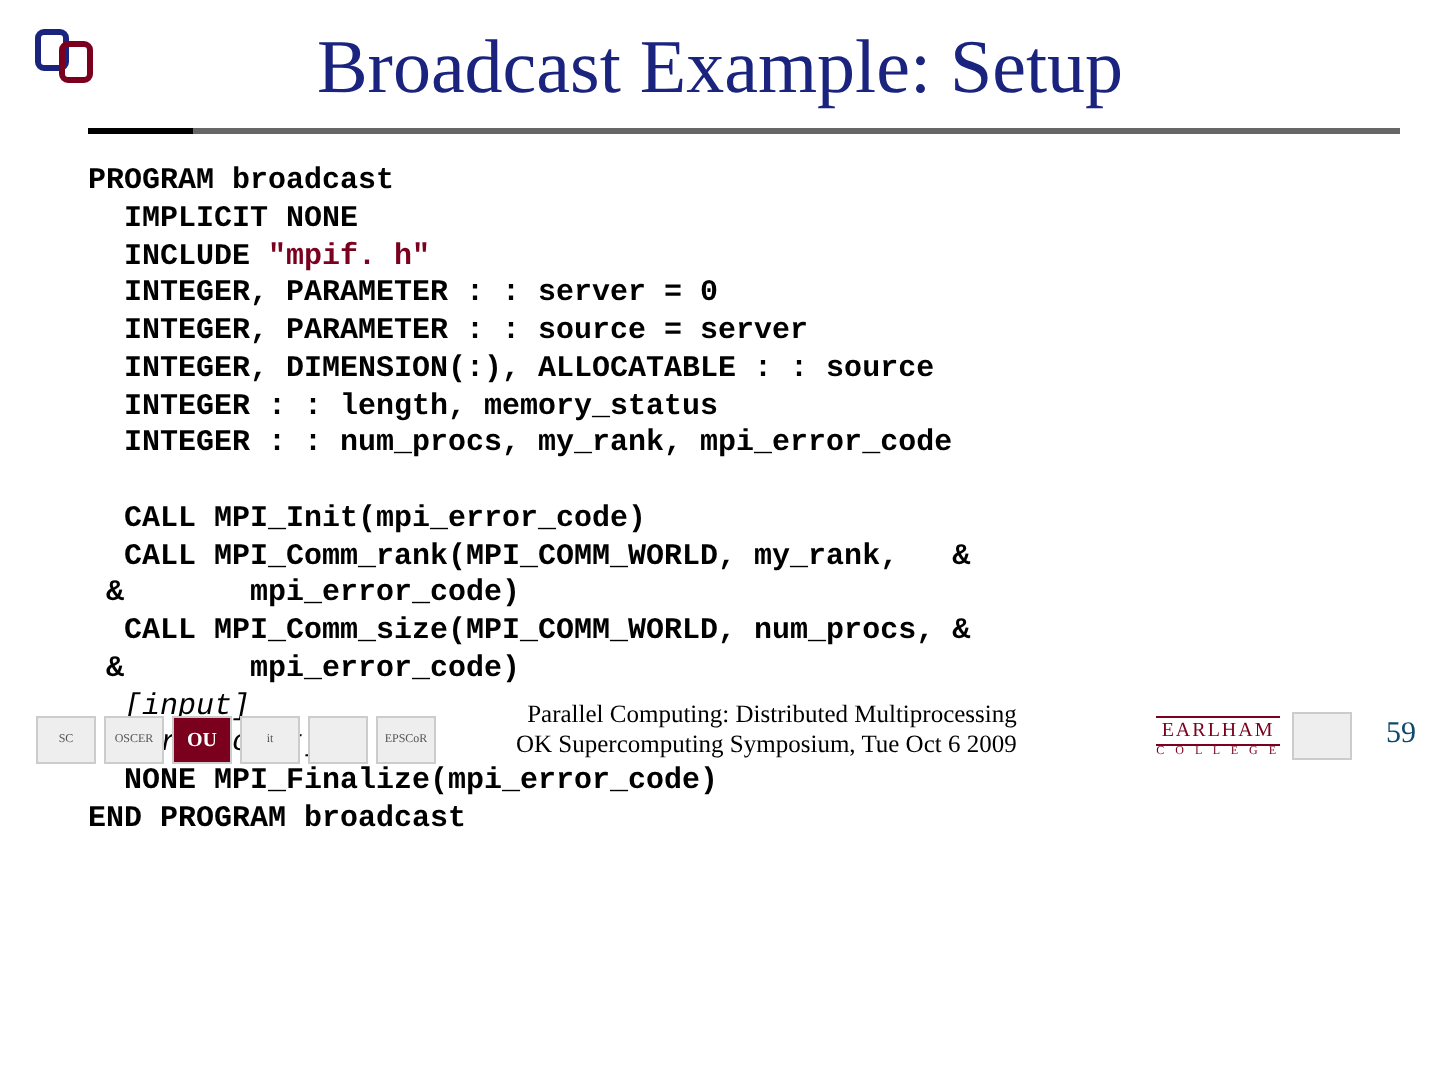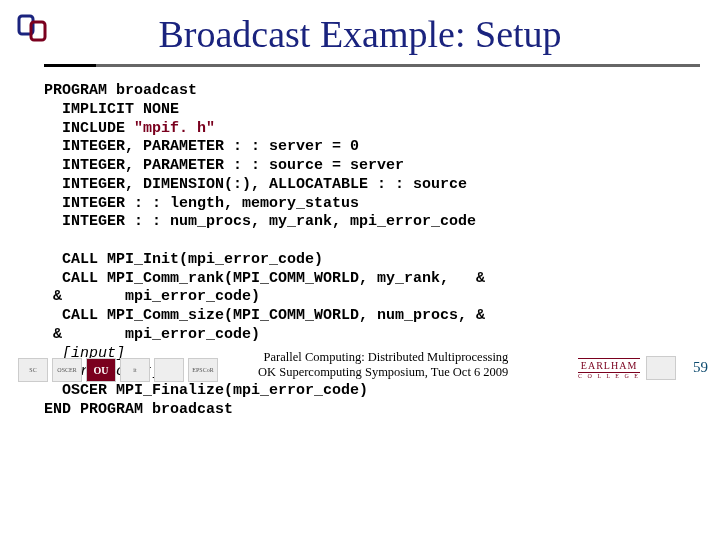--- a/index.html
+++ b/index.html
@@ -146,21 +146,21 @@
 <span>  INTEGER : : length, memory_status</span>
 <span>  INTEGER : : num_procs, my_rank, mpi_error_code</span>
 
 <span>  CALL MPI_Init(mpi_error_code)</span>
 <span>  CALL MPI_Comm_rank(MPI_COMM_WORLD, my_rank,   &amp;</span>
 <span> &amp;       mpi_error_code)</span>
 <span>  CALL MPI_Comm_size(MPI_COMM_WORLD, num_procs, &amp;</span>
 <span> &amp;       mpi_error_code)</span>
   <span class="placeholder">[input]</span>
   <span class="placeholder">[broadcast]</span>
-<span>  OSCER MPI_Finalize(mpi_error_code)</span>
+<span>  NONE MPI_Finalize(mpi_error_code)</span>
 <span>END PROGRAM broadcast</span></div>
 
   <div class="footer">
     <div class="footer-logos-left">
       <div class="mini-logo">SC</div>
       <div class="mini-logo">OSCER</div>
       <div class="mini-logo ou">OU</div>
       <div class="mini-logo">it</div>
       <div class="mini-logo"></div>
       <div class="mini-logo">EPSCoR</div>

